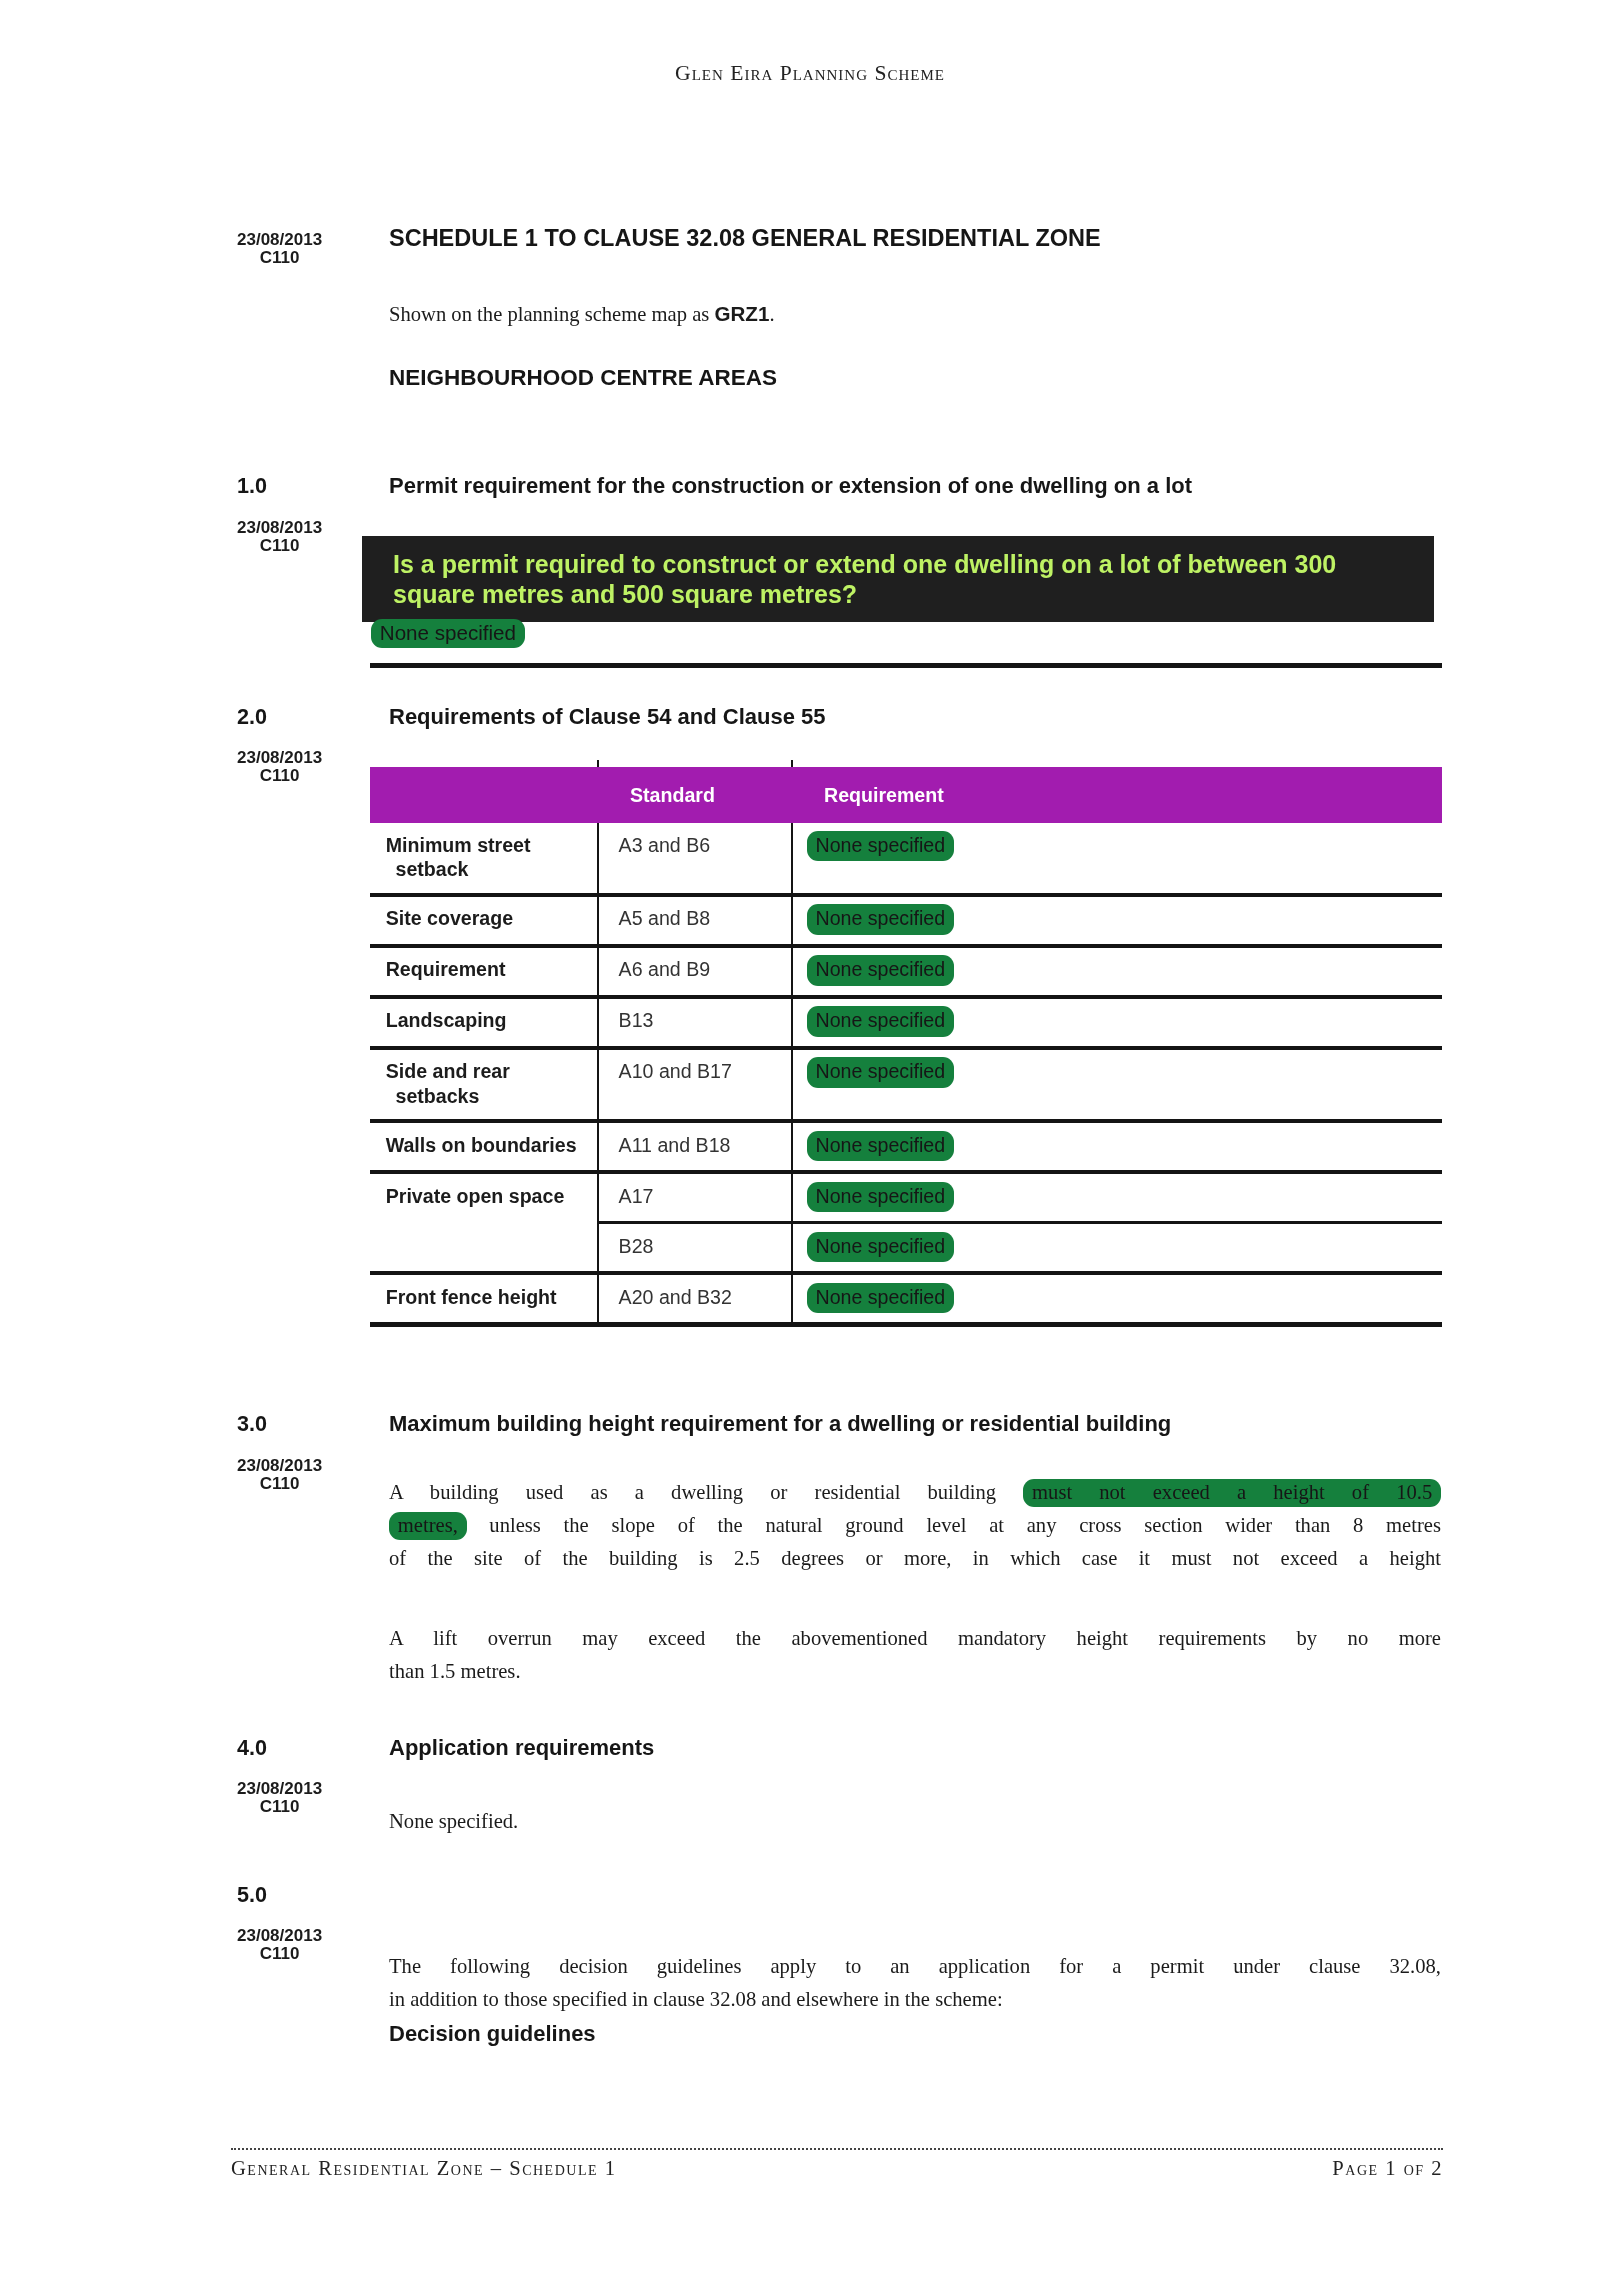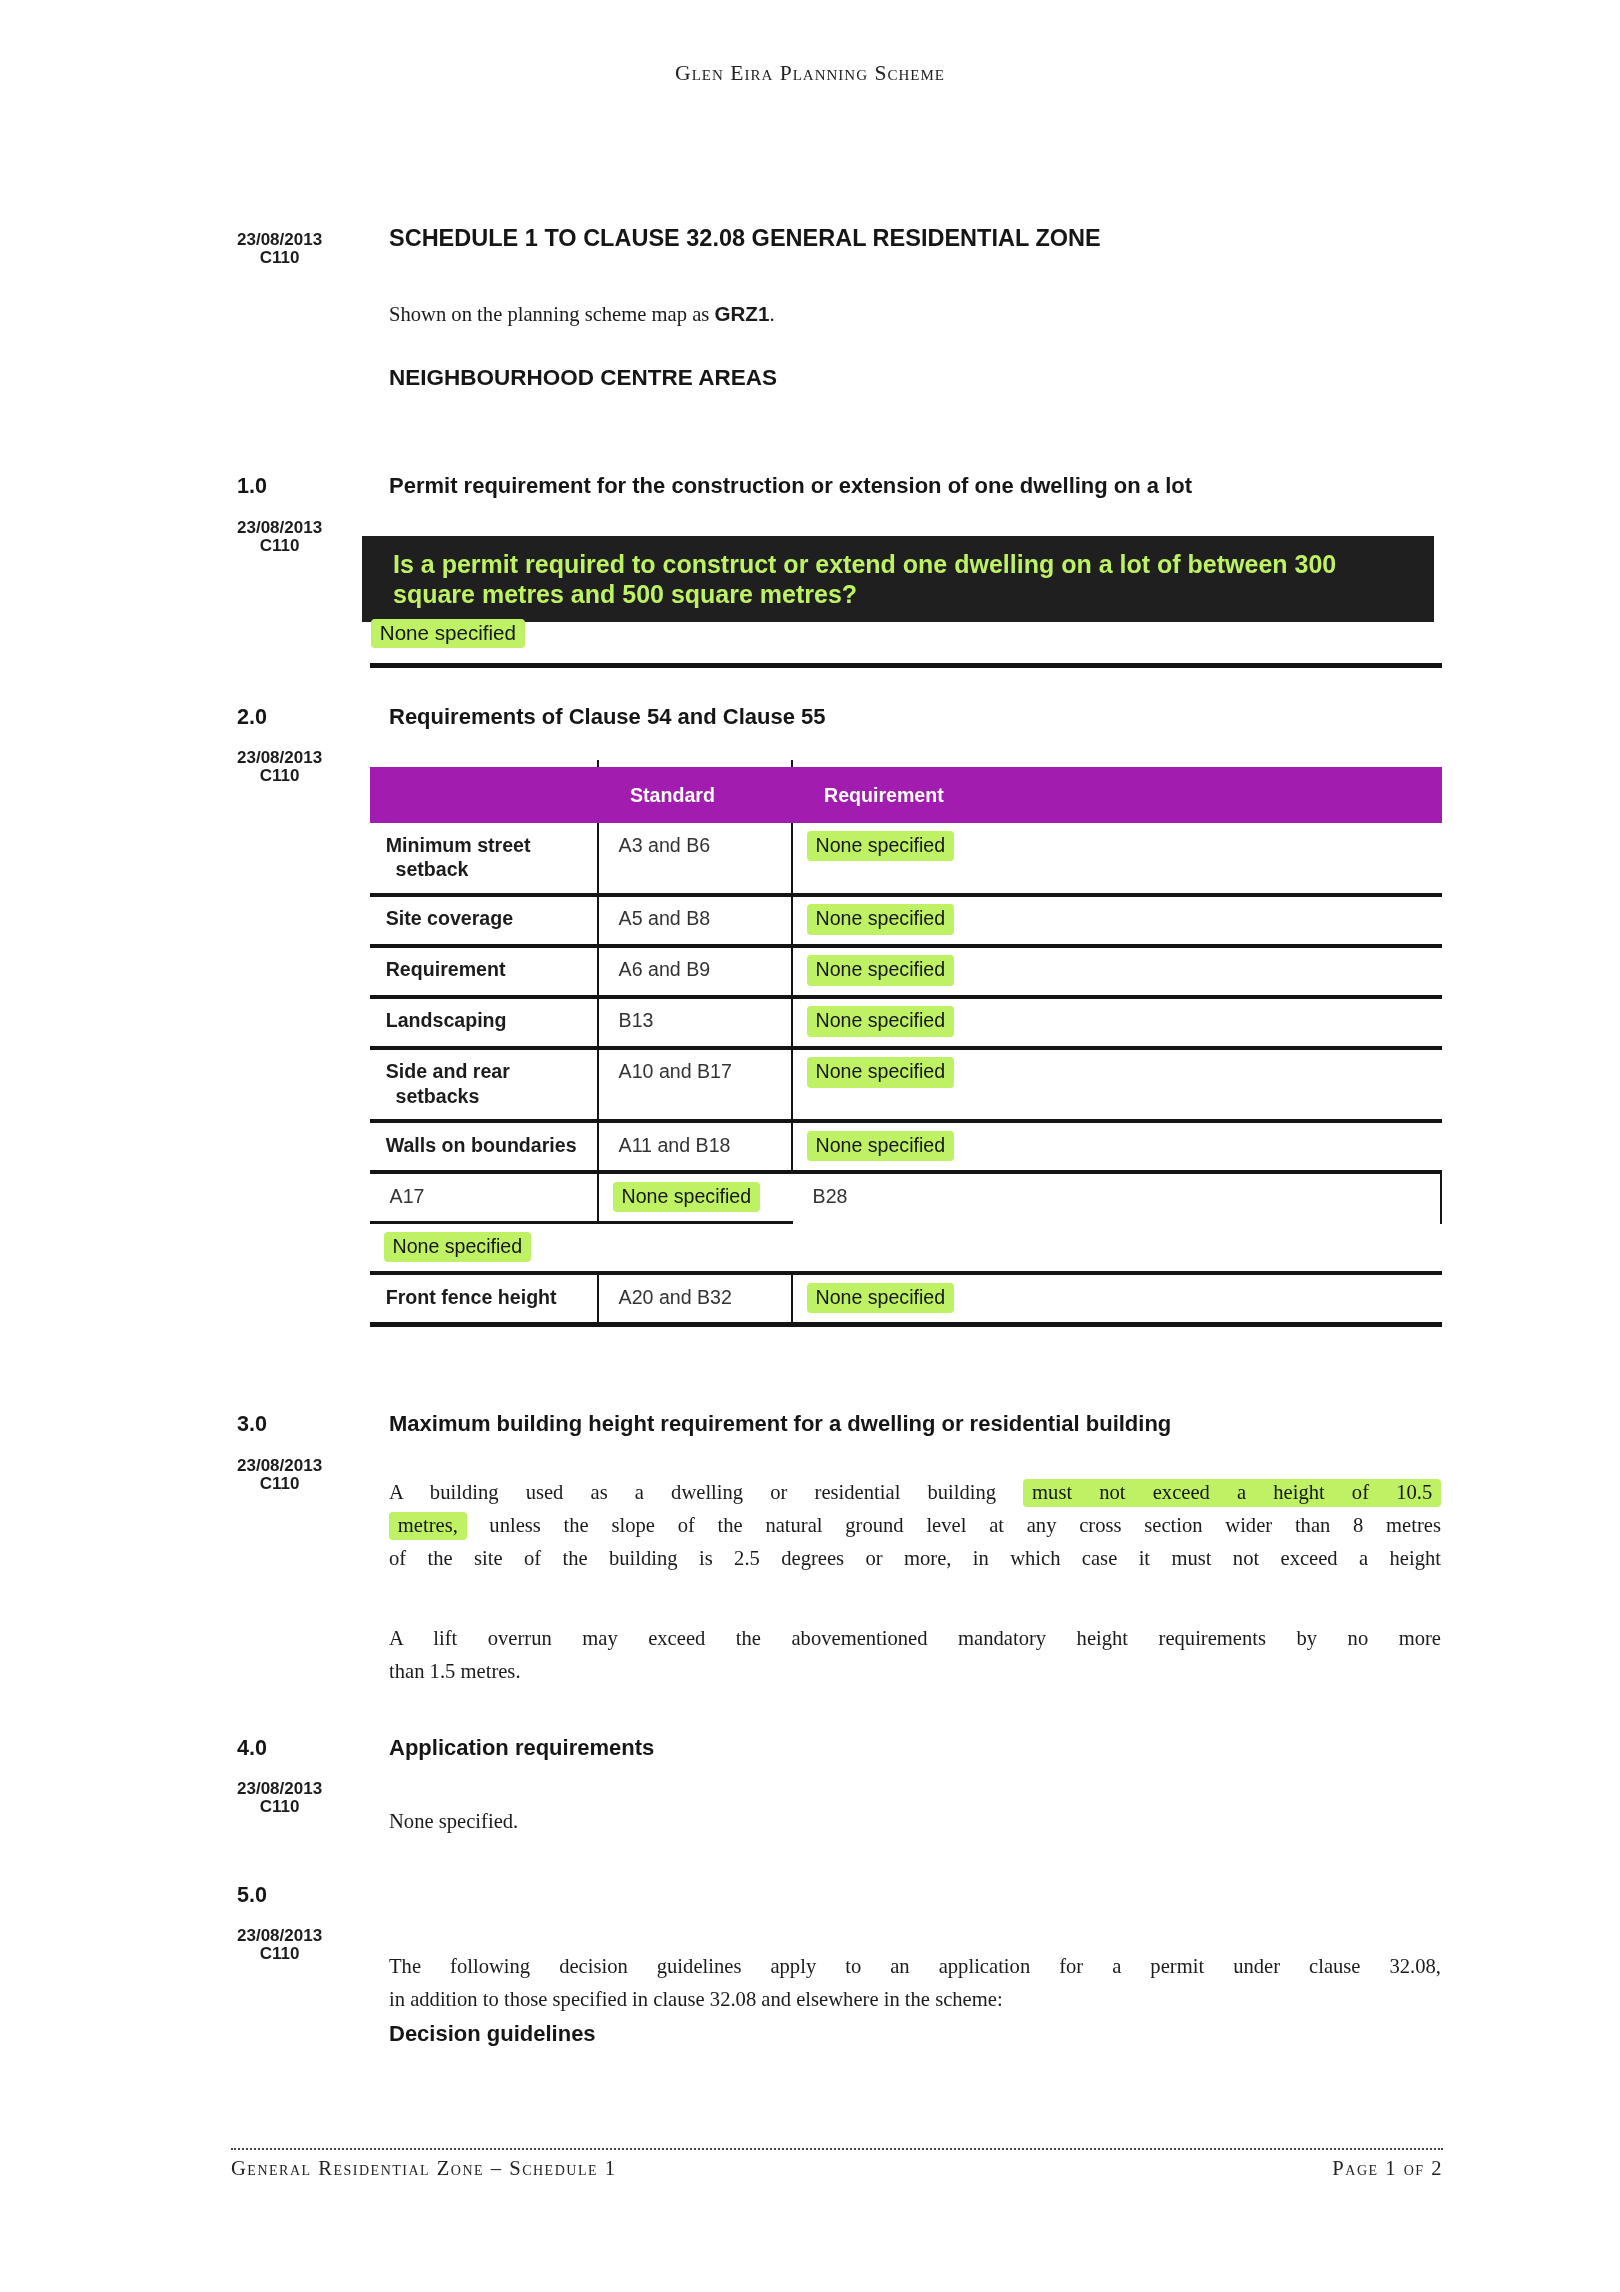--- a/index.html
+++ b/index.html
@@ -61,22 +61,22 @@
     position:absolute; left:389px; width:1052px;
     font-size:20.6px; line-height:33px; color:#1b1b1b;
   }
   .jline { text-align:justify; text-align-last:justify; }
   .bold-sans {
     font-family:"Liberation Sans", sans-serif;
     font-weight:bold; font-size:20.6px;
   }
   
   mark.hl {
-    background:#bef264; color:#161616;
-    padding:2px 8.8px 3.9px 8.8px; border-radius:4px;
+    background:#15803d; color:#161616;
+    padding:2px 8.8px 3.9px 8.8px; border-radius:11px;
   }
   .answer-hl {
     position:absolute; left:371px; top:621px;
     font-family:"Liberation Sans", sans-serif;
     font-size:20.6px;
   }
   .cell-hl { display:inline-block; }
   
   .q-box {
     position:absolute; left:362px; top:536px; width:1072px;
@@ -197,20 +197,21 @@
       <div class="c3"><mark class="hl cell-hl">None specified</mark></div>
     </div>
 
     <div class="t-row">
       <div class="c1">Walls on boundaries</div>
       <div class="c2">A11 and B18</div>
       <div class="c3"><mark class="hl cell-hl">None specified</mark></div>
     </div>
 
     <div class="t-row span2">
+      <div class="c1">Private open space</div>
       <div class="c2 subdiv">A17</div>
       <div class="c3 subdiv"><mark class="hl cell-hl">None specified</mark></div>
       <div class="c2">B28</div>
       <div class="c3"><mark class="hl cell-hl">None specified</mark></div>
     </div>
 
     <div class="t-row">
       <div class="c1">Front fence height</div>
       <div class="c2">A20 and B32</div>
       <div class="c3"><mark class="hl cell-hl">None specified</mark></div>

